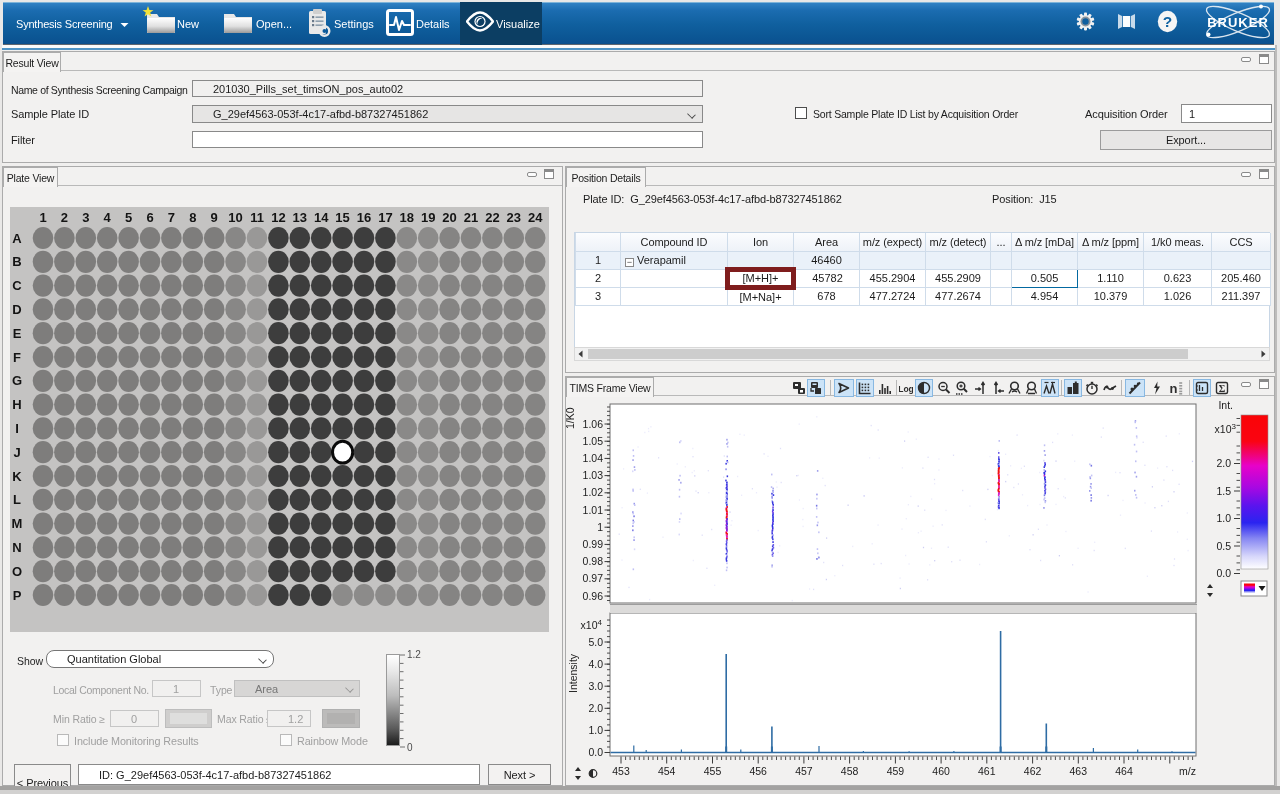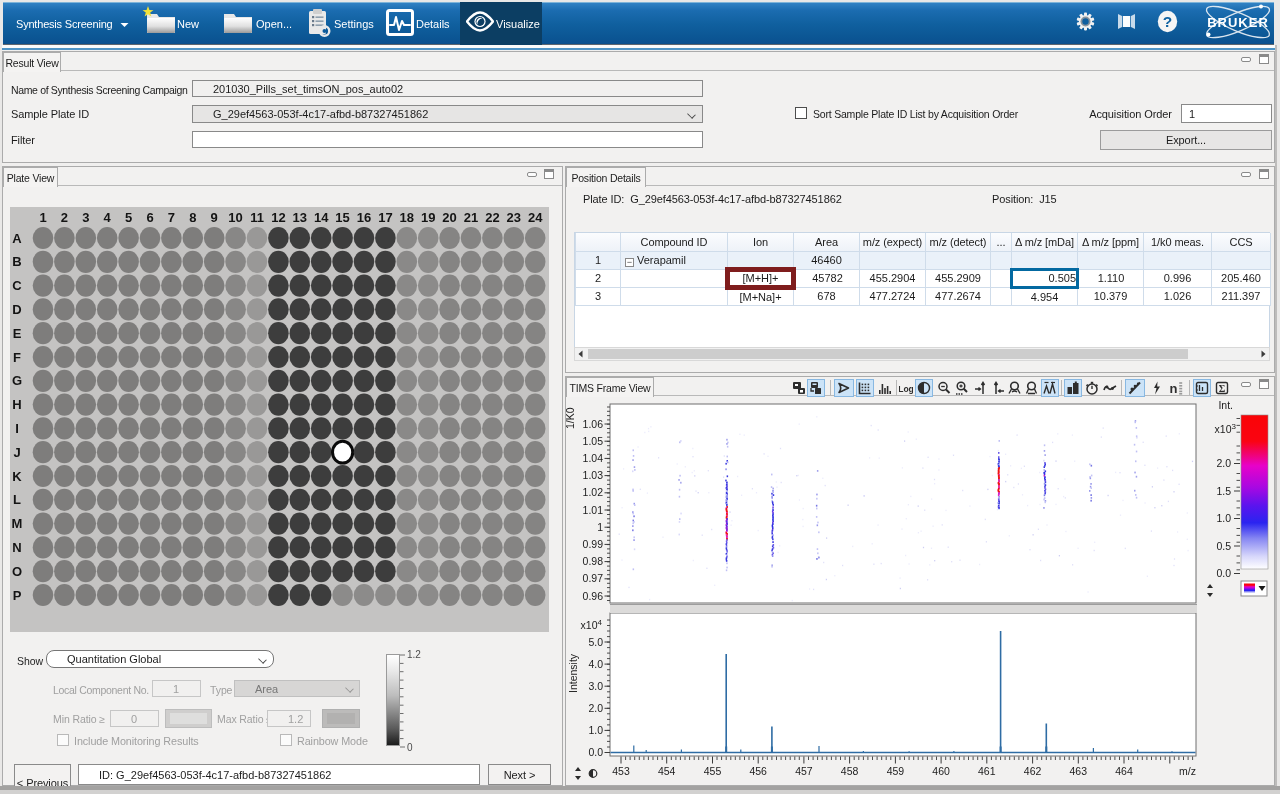--- a/index.html
+++ b/index.html
@@ -132,21 +132,21 @@
 <div class="maxbtn" style="left:1259px;top:54px;"></div>
 <div class="lbl" style="left:11px;top:84px;font-size:10.5px;letter-spacing:-0.35px;">Name of Synthesis Screening Campaign</div>
 <div class="lbl" style="left:11px;top:108px;">Sample Plate ID</div>
 <div class="lbl" style="left:11px;top:134px;">Filter</div>
 <div class="fld" style="left:192px;top:80px;width:511px;height:17px;background:#f1f0ef;">201030_Pills_set_timsON_pos_auto02</div>
 <div class="fld" style="left:192px;top:105px;width:511px;height:18px;background:#e6e5e4;">G_29ef4563-053f-4c17-afbd-b87327451862</div>
 <div class="chev" style="left:688px;top:110px;"></div>
 <div class="fld" style="left:192px;top:131px;width:511px;height:17px;background:#ffffff;"></div>
 <div class="chk" style="left:795px;top:107px;"></div>
 <div class="lbl" style="left:813px;top:108px;font-size:10.5px;letter-spacing:-0.2px;">Sort Sample Plate ID List by Acquisition Order</div>
-<div class="lbl" style="left:1085px;top:108px;width:91px;text-align:center;font-size:11px;">Acquisition Order</div>
+<div class="lbl" style="left:1085px;top:108px;width:91px;text-align:left;font-size:11px;">Acquisition Order</div>
 <div class="fld" style="left:1181px;top:104px;width:91px;height:19px;background:#fff;padding-left:7px;">1</div>
 <div class="btn" style="left:1100px;top:130px;width:172px;height:20px;">Export...</div>
 <div class="panel" style="left:2px;top:166px;width:561px;height:620px;"></div>
 <div class="tab" style="left:3px;top:167px;width:55px;height:20px;background:#f4f3f2;">Plate View</div>
 <div class="abs" style="left:58px;top:185px;width:504px;height:1px;background:#b9b9b9;"></div>
 <div class="minbtn" style="left:527px;top:172px;"></div>
 <div class="maxbtn" style="left:544px;top:169px;"></div>
 <div class="abs" style="left:10px;top:207px;width:539px;height:425px;background:#c4c3c2;"></div>
 <svg class="abs" style="left:10px;top:207px;" width="539" height="425" viewBox="0 0 539 425">
       <text x="33.0" y="14.5" text-anchor="middle" font-size="13" font-weight="bold" fill="#141414">1</text>
@@ -654,23 +654,23 @@
             <td style="border:1px solid #cfdcea;text-align:center;padding:0;"></td>
           </tr>
           <tr style="height:18px;background:#ffffff;">
             <td style="border:1px solid #cfdcea;text-align:center;padding:0;">2</td>
             <td style="border:1px solid #cfdcea;text-align:center;padding:0;"></td>
             <td style="border:5px solid #7f1d1d;text-align:center;padding:0;">[M+H]+</td>
             <td style="border:1px solid #cfdcea;text-align:center;padding:0;">45782</td>
             <td style="border:1px solid #cfdcea;text-align:center;padding:0;">455.2904</td>
             <td style="border:1px solid #cfdcea;text-align:center;padding:0;">455.2909</td>
             <td style="border:1px solid #cfdcea;text-align:center;padding:0;"></td>
-            <td style="border:3px solid #0369a1;text-align:right;padding:0;">0.505</td>
+            <td style="border:1px solid #0369a1;text-align:center;padding:0;">0.505</td>
             <td style="border:1px solid #cfdcea;text-align:center;padding:0;">1.110</td>
-            <td style="border:1px solid #cfdcea;text-align:center;padding:0;">0.996</td>
+            <td style="border:1px solid #cfdcea;text-align:center;padding:0;">0.623</td>
             <td style="border:1px solid #cfdcea;text-align:center;padding:0;">205.460</td>
           </tr>
           <tr style="height:18px;background:#ffffff;">
             <td style="border:1px solid #cfdcea;text-align:center;padding:0;">3</td>
             <td style="border:1px solid #cfdcea;text-align:center;padding:0;"></td>
             <td style="border:1px solid #cfdcea;text-align:center;padding:0;">[M+Na]+</td>
             <td style="border:1px solid #cfdcea;text-align:center;padding:0;">678</td>
             <td style="border:1px solid #cfdcea;text-align:center;padding:0;">477.2724</td>
             <td style="border:1px solid #cfdcea;text-align:center;padding:0;">477.2674</td>
             <td style="border:1px solid #cfdcea;text-align:center;padding:0;"></td>

